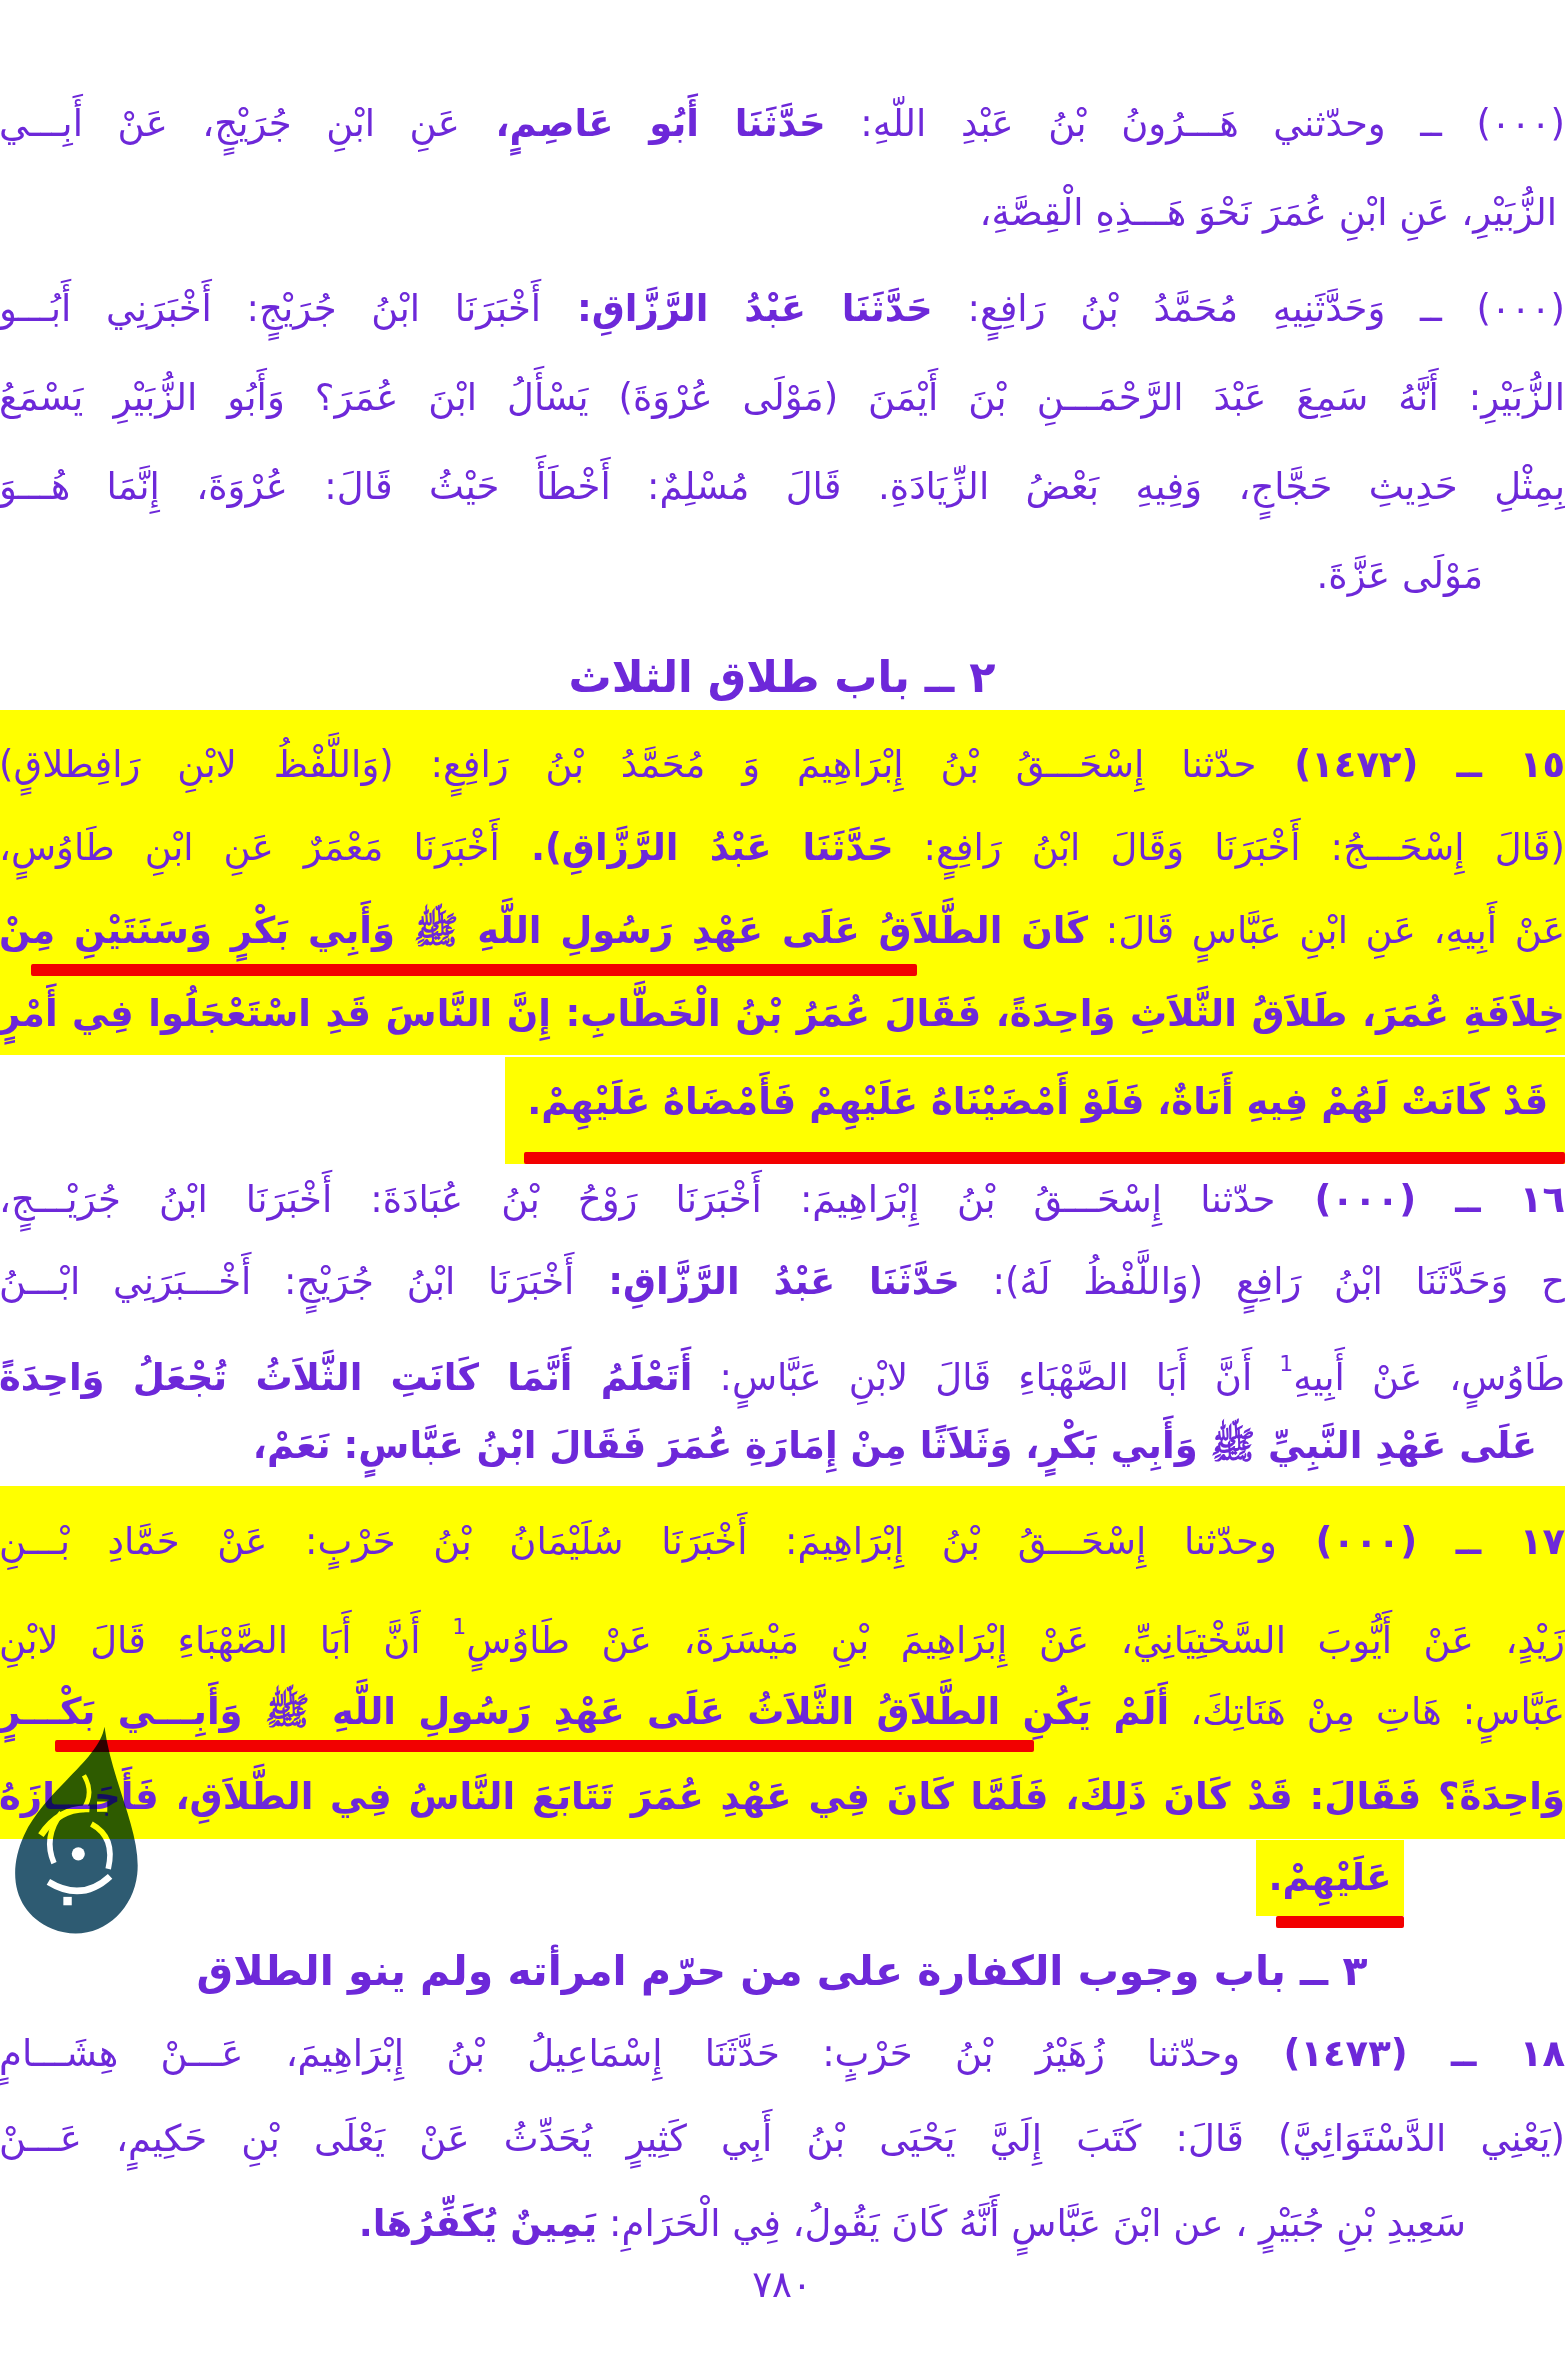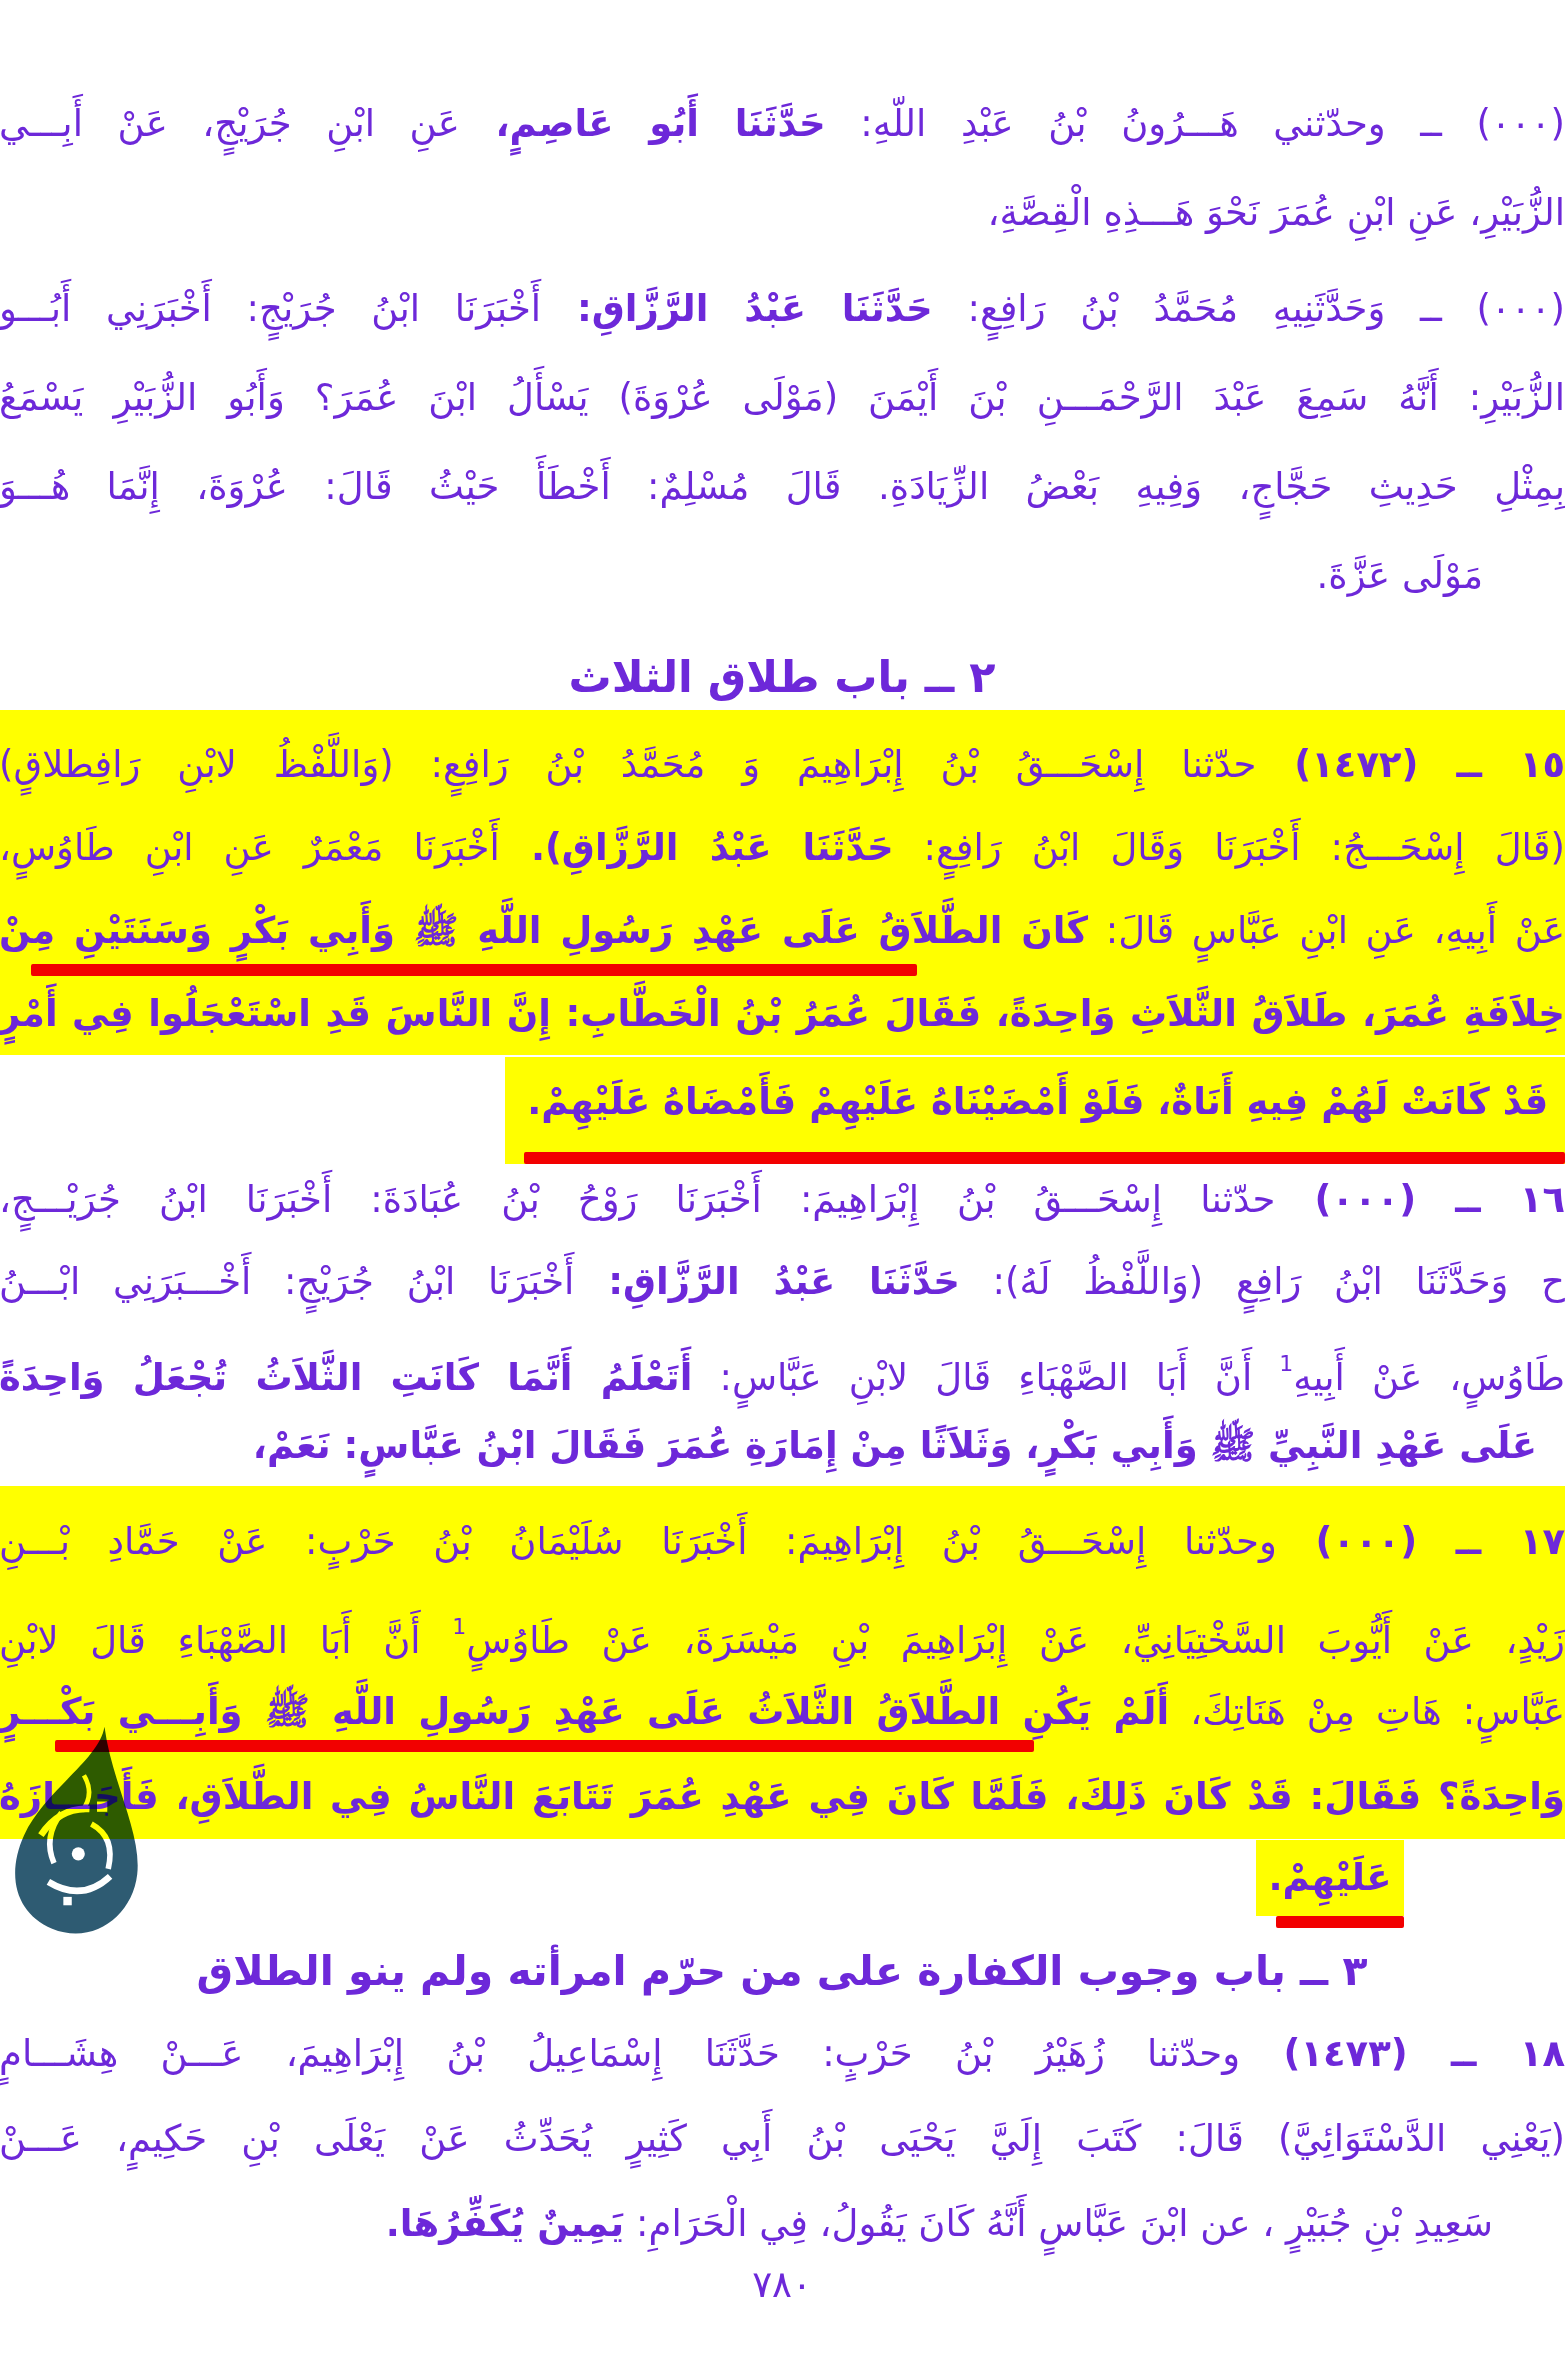--- a/index.html
+++ b/index.html
@@ -58,24 +58,24 @@
   .block18{position:absolute;top:2011px;left:0;width:100%;}
   .blockA{position:absolute;top:79px;left:0;width:100%;}
   .blockB{position:absolute;top:264px;left:0;width:100%;}
   
   .redline{position:absolute;height:12px;background:var(--red);z-index:2;border-radius:1.9px;}
   .u15-3{left:32px;width:886px;bottom:-3.7px;}
   .u15-5{left:18.6px;right:0;bottom:0;}
   .u17-3{left:56px;width:979px;bottom:1.9px;}
   .u17-5{left:20.4px;right:0;bottom:-12px;}
   
-  .inset-a2{padding-right:0;}
+  .inset-a2{padding-right:8px;}
   .inset-b4{padding-right:82px;}
   .inset-164{padding-right:28px;text-align:right;}
-  .inset-183{padding-right:72px;}
+  .inset-183{padding-right:99px;}
   .pagenum{
     position:absolute;top:2263px;left:0;width:100%;
     text-align:center;text-align-last:center;font-size:37px;letter-spacing:3.7px;
   }
   .watermark{
     position:absolute;top:1723px;left:5.6px;width:141px;height:215px;
     mix-blend-mode:multiply;z-index:3;pointer-events:none;
   }
   .watermark .drop{fill:var(--teal);}
 </style>

